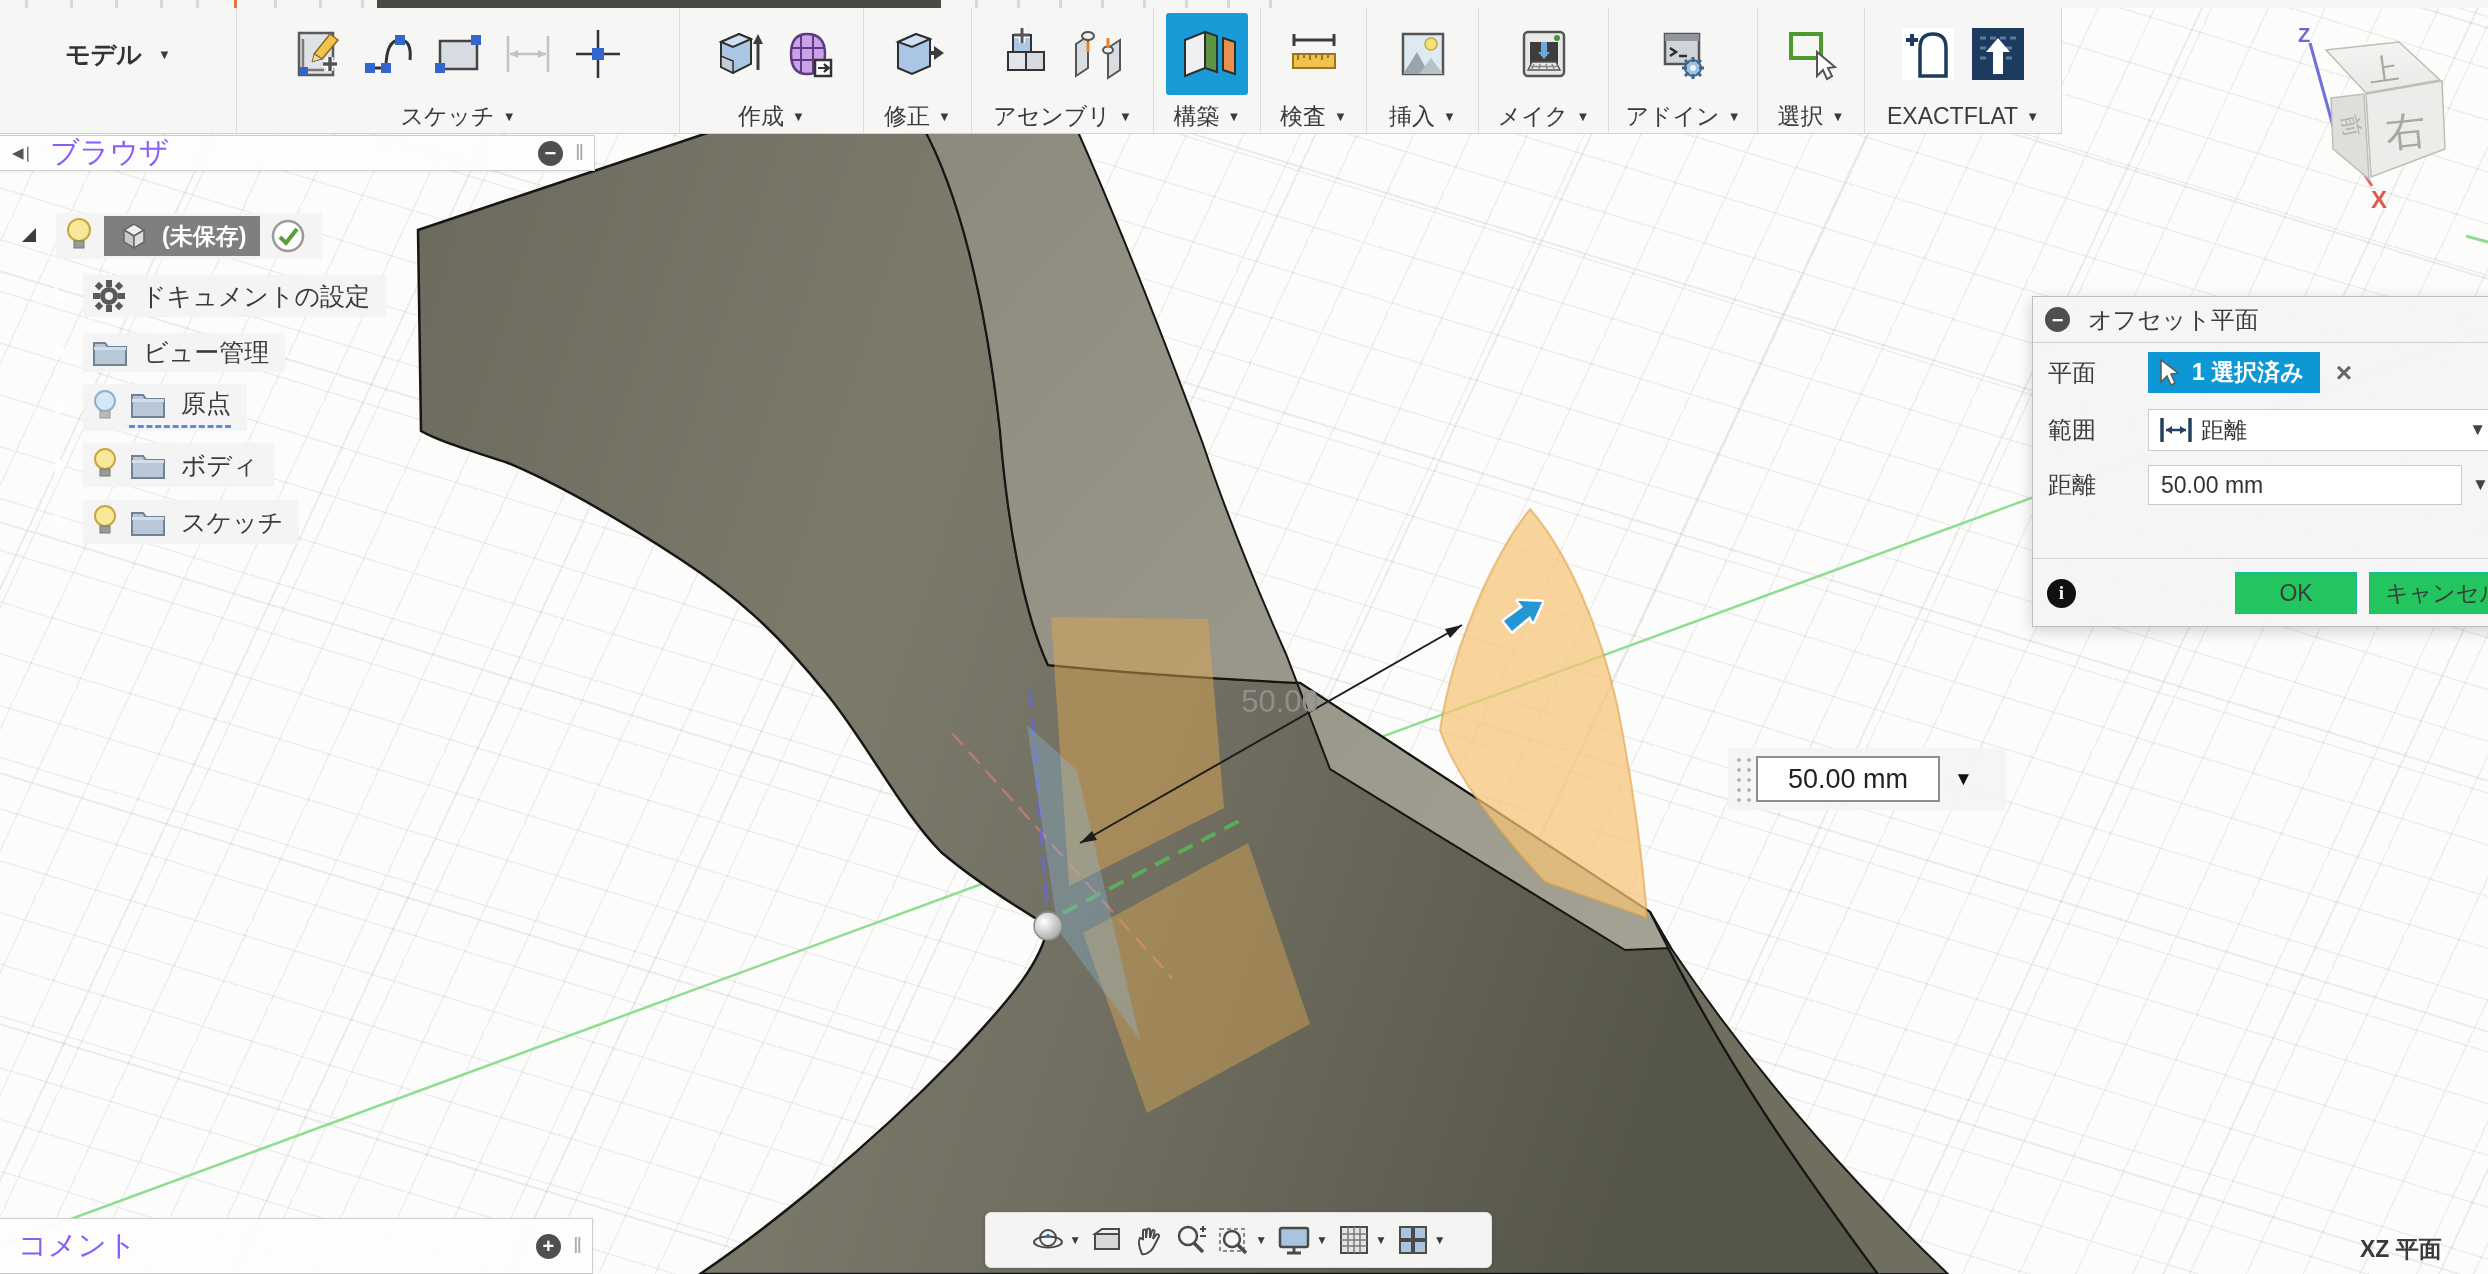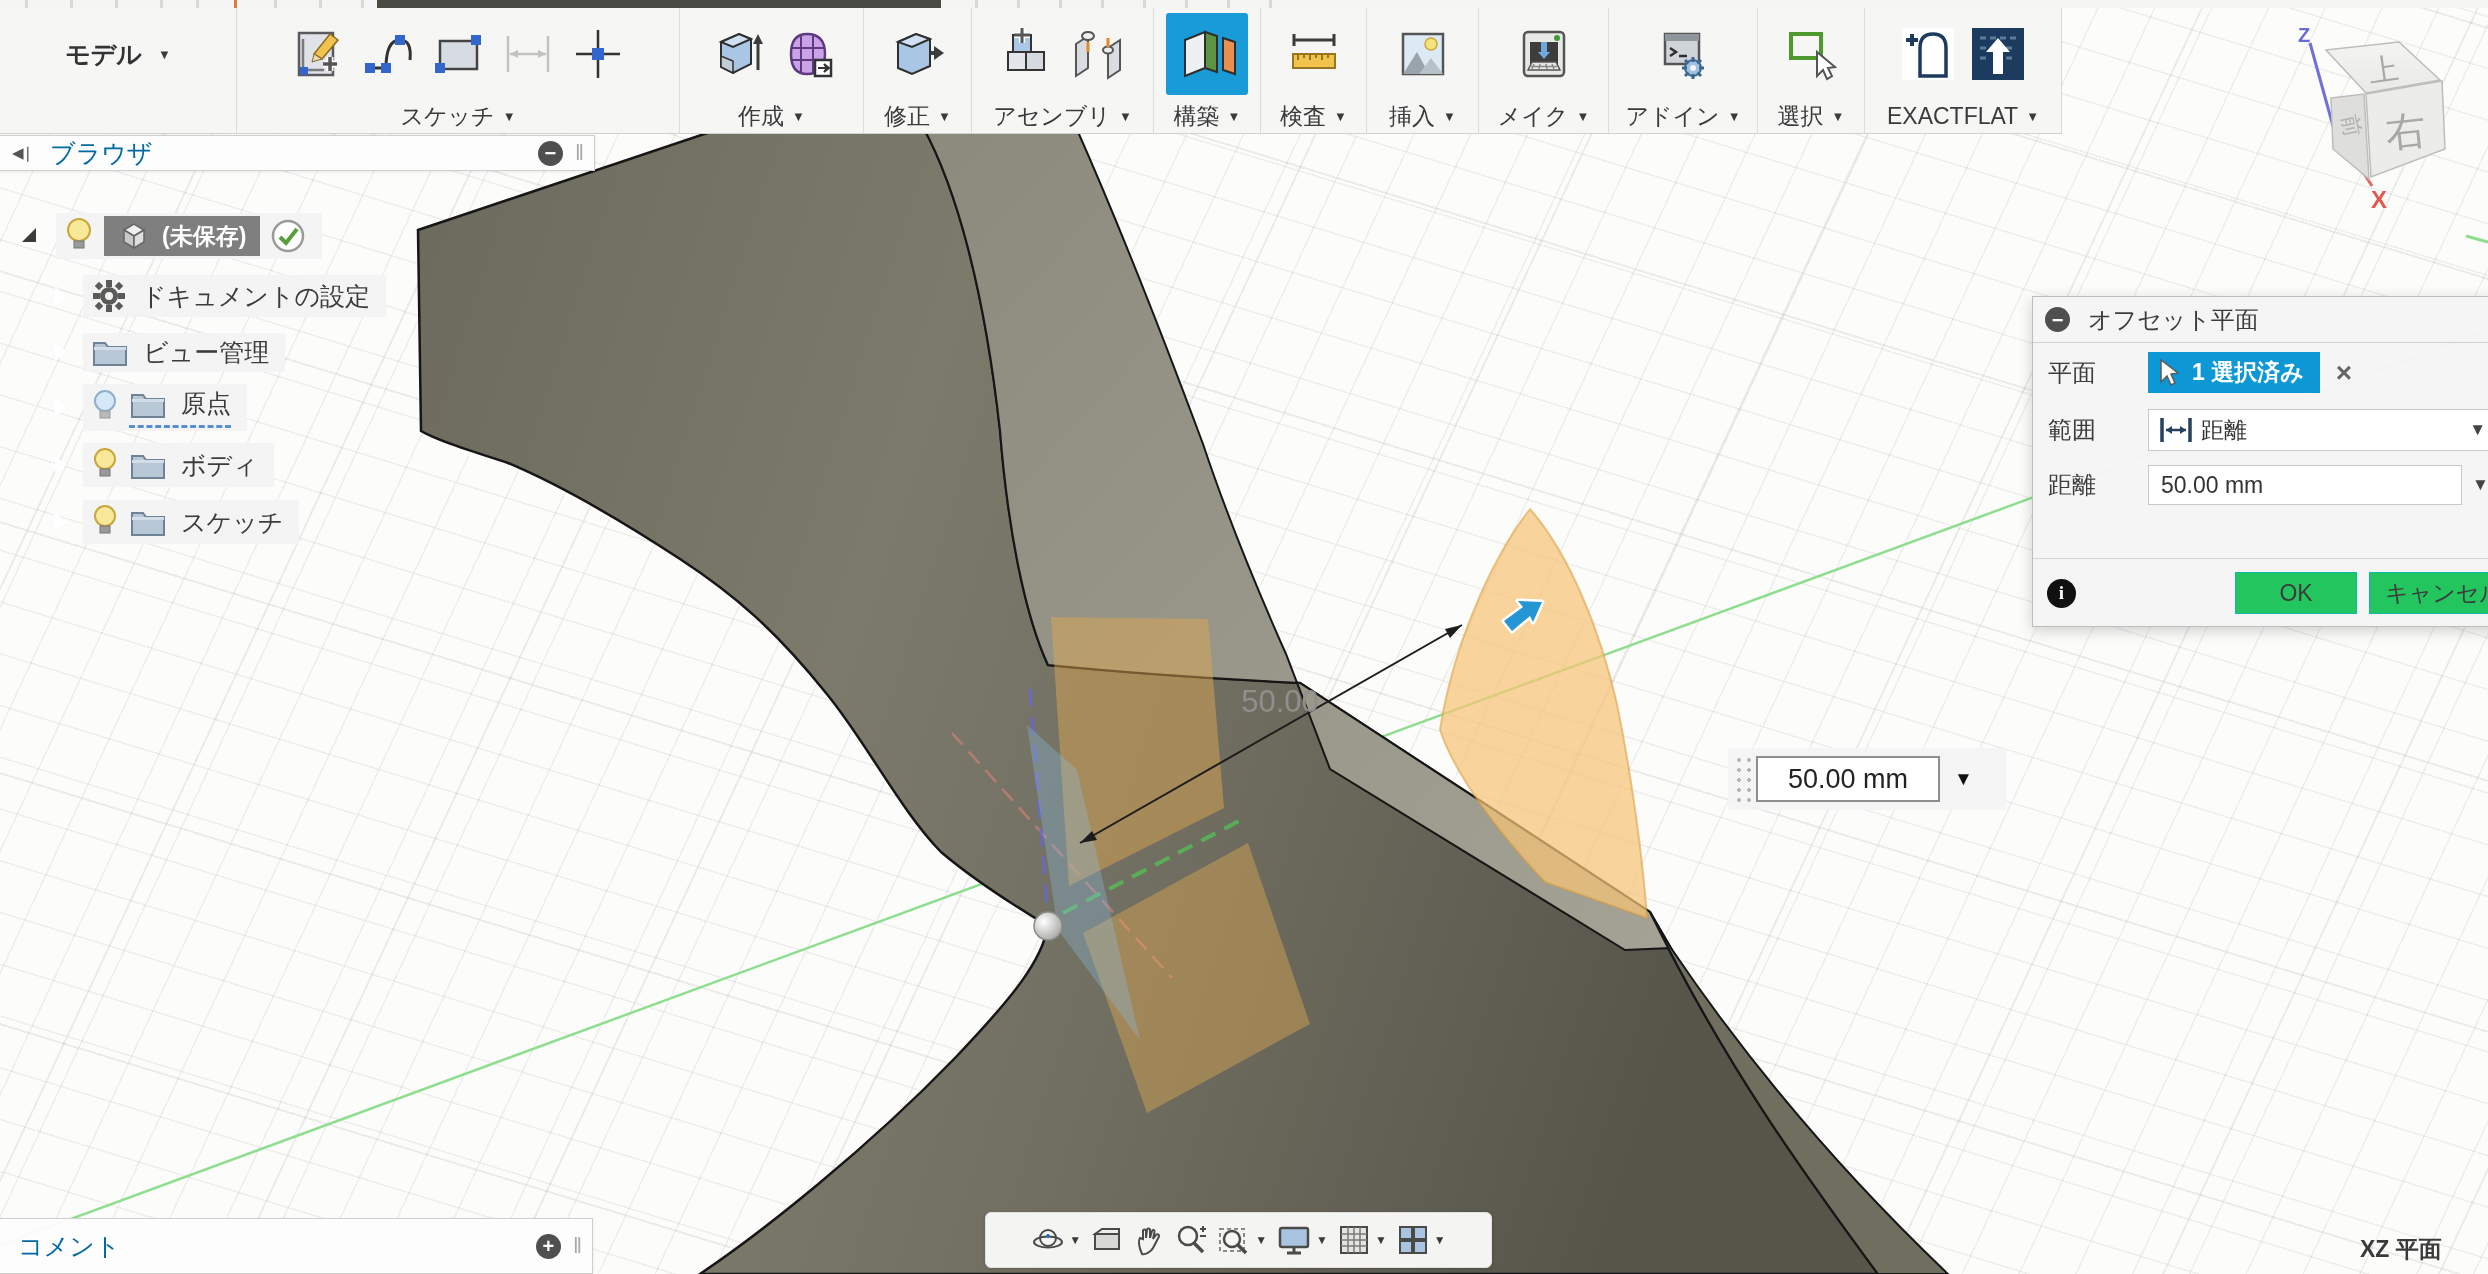--- a/index.html
+++ b/index.html
@@ -30,21 +30,21 @@
     font-size:23px;color:#3a3a3a;white-space:nowrap;}
   .caret{font-size:13px;color:#3a3a3a;line-height:1;}
   .model-cell{display:flex;align-items:center;justify-content:center;gap:16px;
     font-size:25px;font-weight:bold;color:#333;}
   .ticon{width:56px;height:56px;flex:0 0 auto;}
   .ticon-active{width:82px;height:82px;background:#189bd7;border-radius:3px;
     display:flex;align-items:center;justify-content:center;}
   
   .panel-bar{background:rgba(253,253,253,0.95);border:1px solid #cfcfcd;border-left:none;
     display:flex;align-items:center;box-shadow:0 1px 3px rgba(0,0,0,0.08);}
-  .panel-title{font-size:25px;color:#0369a1;margin-left:18px;flex:1;}
+  .panel-title{font-size:29px;color:#8b5cf6;margin-left:18px;flex:1;}
   .badge-circle{width:25px;height:25px;border-radius:50%;background:#4f4f4f;color:#fff;
     display:flex;align-items:center;justify-content:center;font-size:20px;font-weight:bold;line-height:1;}
   .grip{color:#a9a9a9;font-size:22px;margin:0 10px 0 12px;}
   .collapse-ic{color:#555;font-size:15px;margin-left:12px;letter-spacing:-2px;}
   
   .br-row{position:absolute;display:flex;align-items:center;height:48px;}
   .br-strip{display:flex;align-items:center;background:rgba(243,243,243,0.92);
     padding:3px 16px 3px 8px;border-radius:1px;}
   .tri-closed{width:0;height:0;border-top:10px solid transparent;border-bottom:10px solid transparent;
     border-left:14px solid transparent;border-left-color:transparent;position:relative;}

